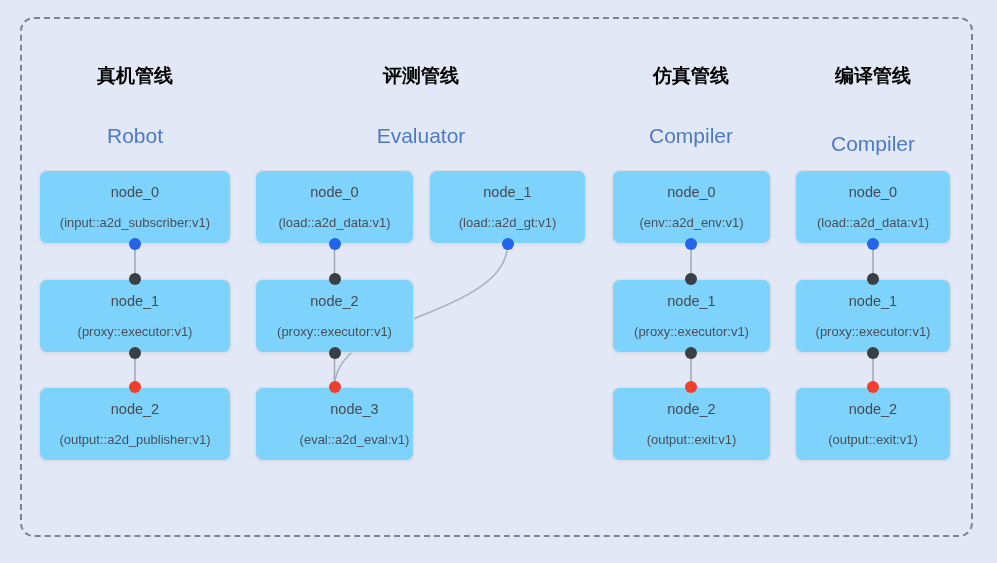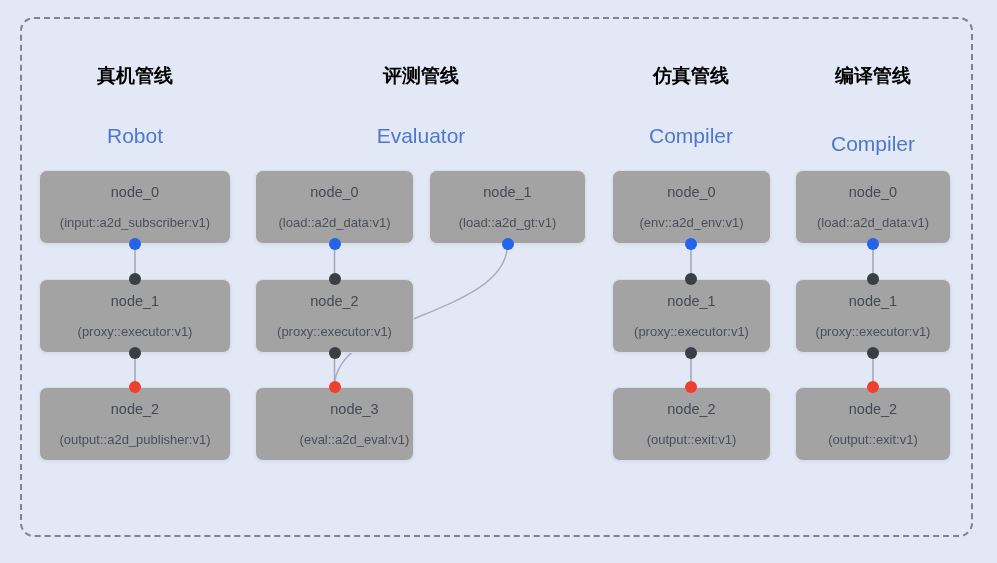--- a/index.html
+++ b/index.html
@@ -22,21 +22,21 @@
   .title-zh{
     position:absolute;top:64px;height:24px;line-height:24px;
     font-size:19px;font-weight:700;color:#000000;text-align:center;z-index:2;
   }
   .title-en{
     position:absolute;top:123px;height:26px;line-height:26px;
     font-size:21px;font-weight:400;color:#4d78cc;text-align:center;z-index:2;
   }
   .node{
     position:absolute;height:74px;
-    background:#a3a3a3;
+    background:#7dd3fc;
     border:1px solid #d9dde4;
     border-radius:8px;
     box-shadow:0 1px 3px rgba(60,70,100,0.08);
     display:flex;flex-direction:column;align-items:center;justify-content:center;
     gap:13px;z-index:2;box-sizing:border-box;
   }
   .node-name{font-size:14.5px;color:#454a52;line-height:18px;}
   .node-type{font-size:13px;color:#4a4f58;line-height:18px;white-space:nowrap;}
   .port{
     position:absolute;width:12px;height:12px;border-radius:50%;

